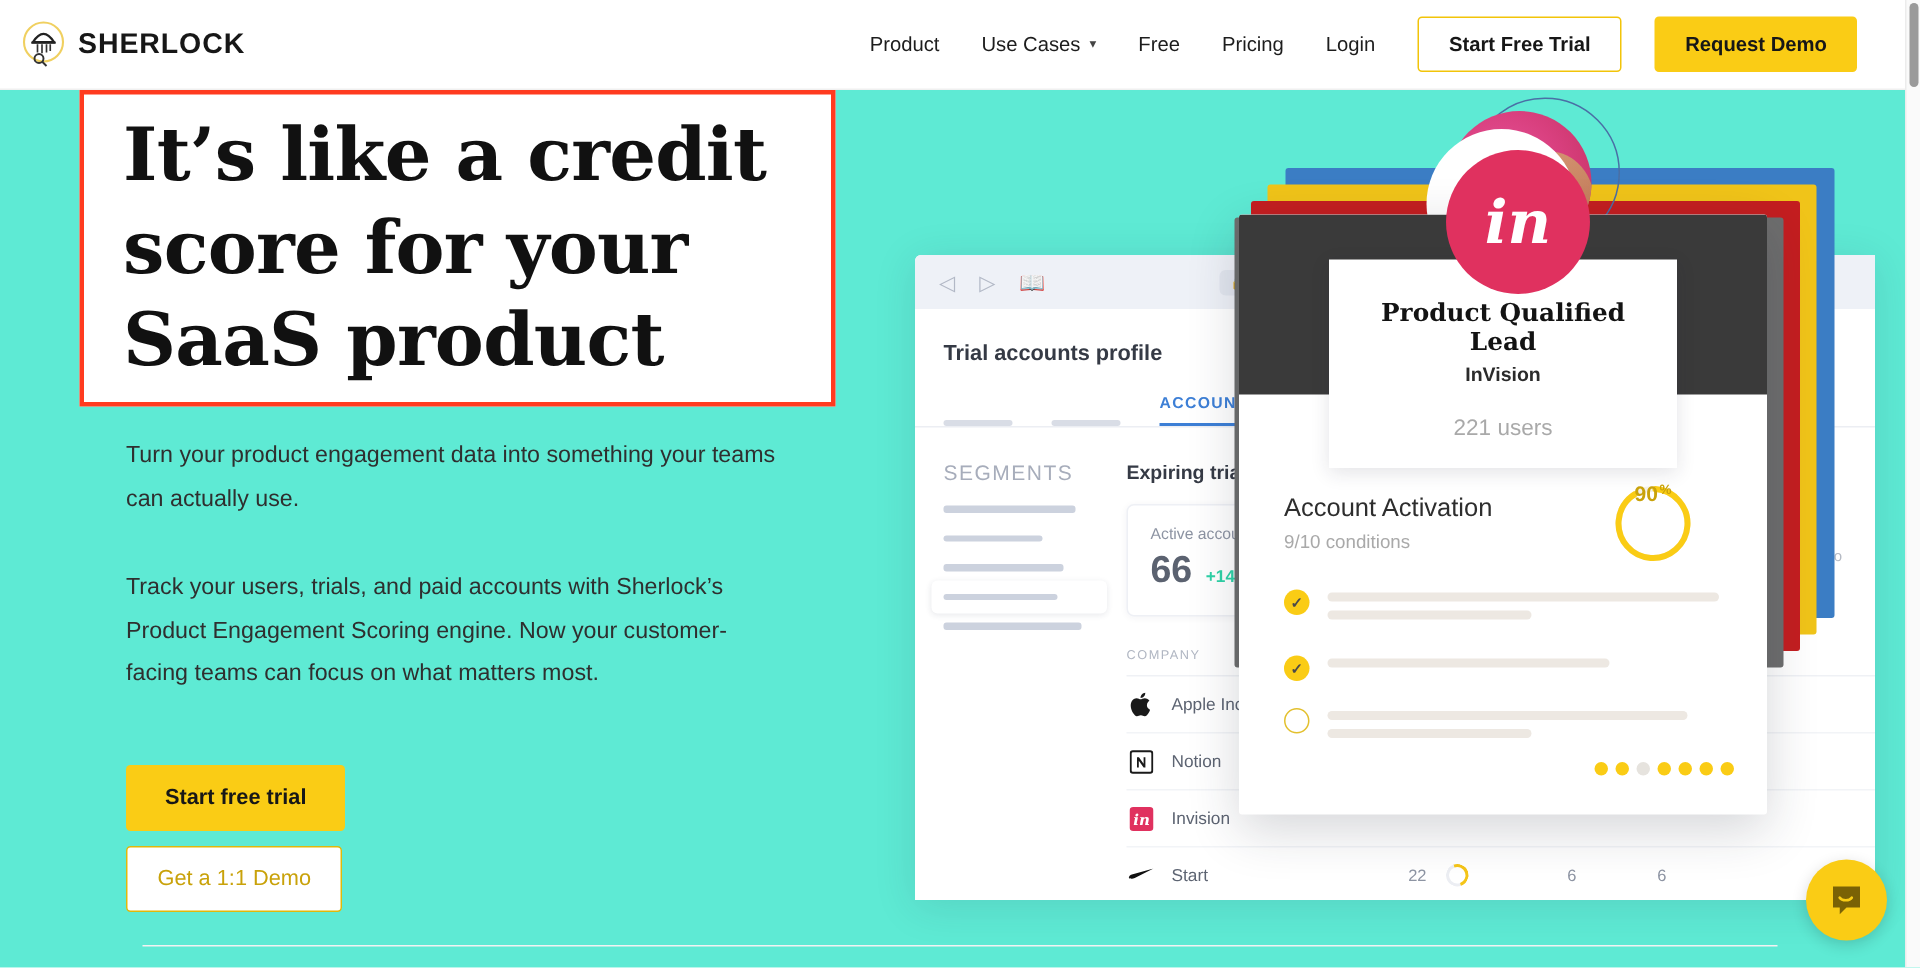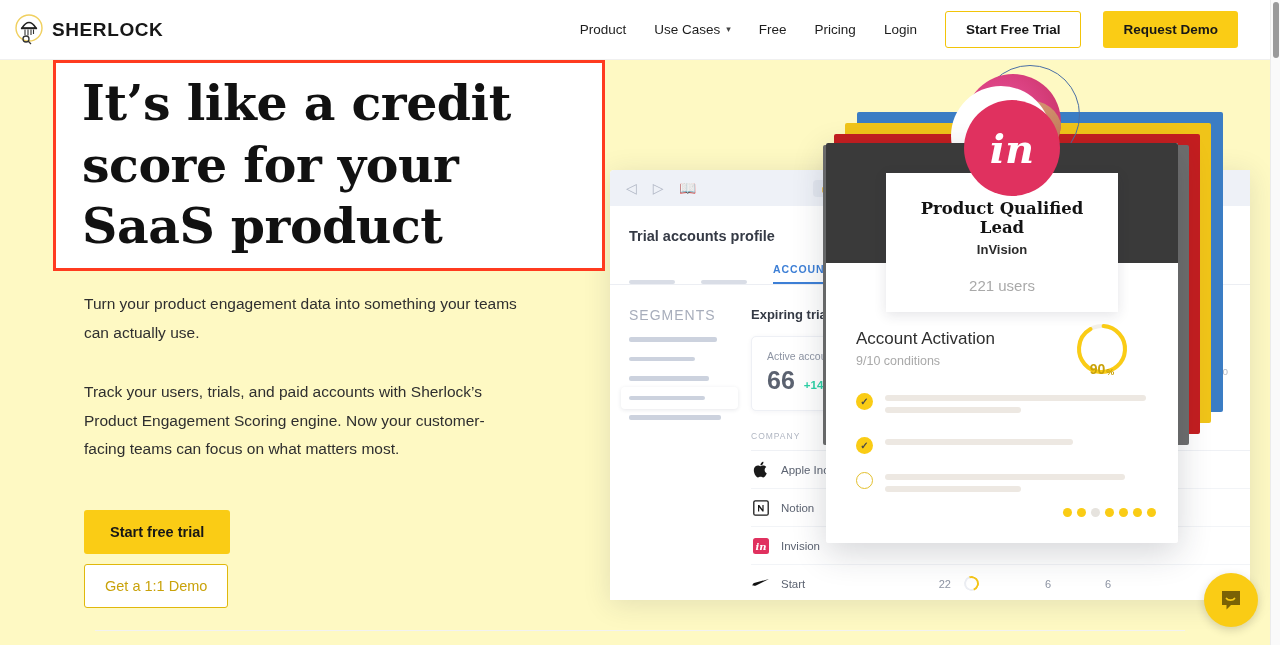--- a/index.html
+++ b/index.html
@@ -4,21 +4,21 @@
 <style>
   * { box-sizing: border-box; margin: 0; padding: 0; }
 
   html, body {
     width: 1280px; height: 645px;
     background: #ffffff;
     font-family: "Liberation Sans", sans-serif;
     overflow: hidden;
   }
 
-  #page { position: relative; width: 1280px; height: 645px; background: #fef9c3; overflow: hidden; }
+  #page { position: relative; width: 1280px; height: 645px; background: #5eead4; overflow: hidden; }
 
   
   #header {
     position: absolute; top: 0; left: 0; width: 1270px; height: 60px;
     background: #fff; display: flex; align-items: center;
     border-bottom: 1px solid #f0f0f0; z-index: 40;
   }
   #brand { display: flex; align-items: center; margin-left: 14px; }
   #brand-mark {
     width: 30px; height: 32px; position: relative; flex: none;
@@ -41,21 +41,21 @@
   #btn-demo {
     background: #FACC15; border: none; border-radius: 3px;
     font-size: 13.5px; font-weight: bold; color: #171717;
     padding: 11px 20px; white-space: nowrap; cursor: pointer;
   }
 
   
   #left { position: absolute; left: 0; top: 60px; width: 610px; z-index: 30; }
 
   #headline-box {
-    position: absolute; left: 53px; top: 0px; width: 552px; height: 211px;
+    position: absolute; left: 53px; top: 0px; width: 504px; height: 211px;
     border: 3px solid #FF3B1F; background: #fff;
     display: flex; align-items: center;
   }
   #headline {
     font-family: "DejaVu Serif", serif;
     font-weight: bold; font-size: 49px; line-height: 1.26;
     color: #111; padding: 0 26px; letter-spacing: -0.5px;
   }
 
   .body-copy {
@@ -202,21 +202,21 @@
     font-size: 40px; color: #fff;
   }
 
   #activation { position: absolute; left: 30px; top: 186px; z-index: 6; }
   #act-title { font-size: 17px; color: #2e2e2e; }
   #act-sub { font-size: 12.5px; color: #a9a9a9; margin-top: 5px; }
   #gauge {
     position: absolute; left: 248px; top: 178px; width: 56px; height: 56px; z-index: 6;
   }
   #gauge-text {
-    position: absolute; inset: 0; display: flex; align-items: flex-end; justify-content: center;
+    position: absolute; inset: 0; display: flex; align-items: flex-start; justify-content: center;
     font-size: 14px; font-weight: bold; color: #C9A20A;
   }
   #gauge-pct { font-size: 9px; margin-left: 1px; }
 
   #checklist { position: absolute; left: 30px; top: 250px; width: 290px; z-index: 6; }
   .check-item { display: flex; align-items: flex-start; margin-bottom: 18px; }
   .check-circle {
     width: 17px; height: 17px; border-radius: 50%; flex: none; margin-right: 12px;
     display: flex; align-items: center; justify-content: center;
     font-size: 10px; color: #4a4a4a; font-weight: bold;

